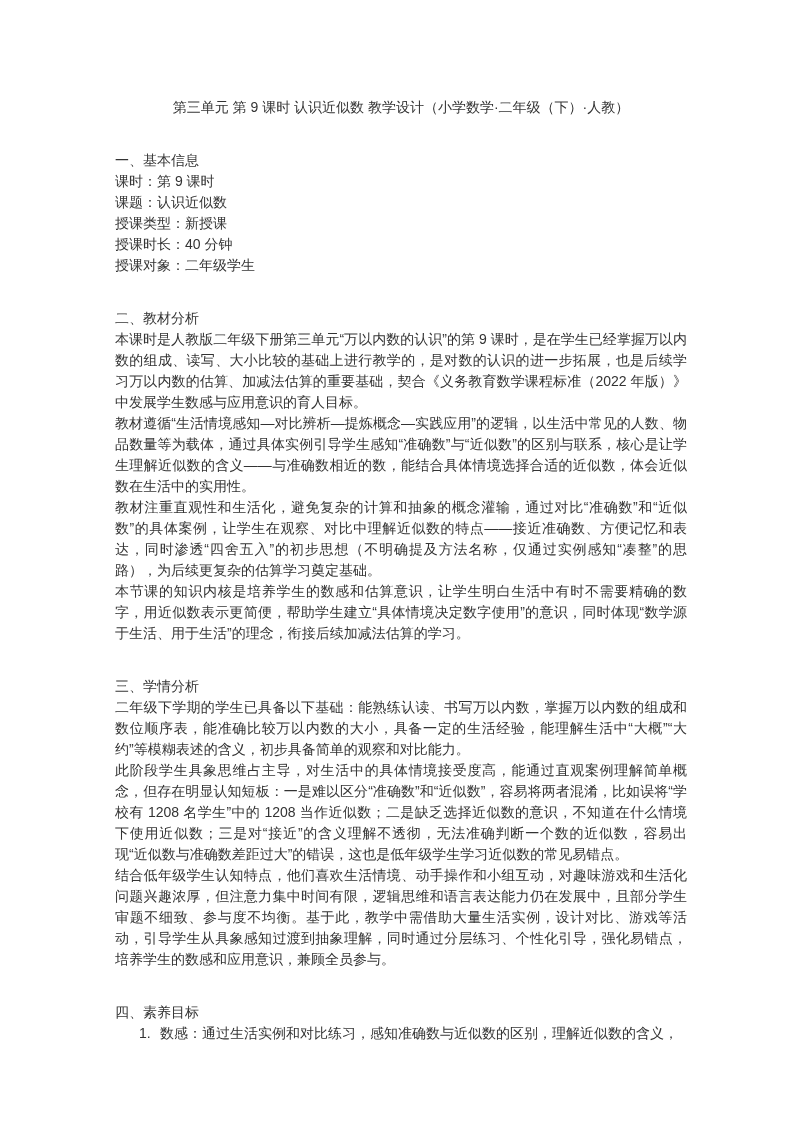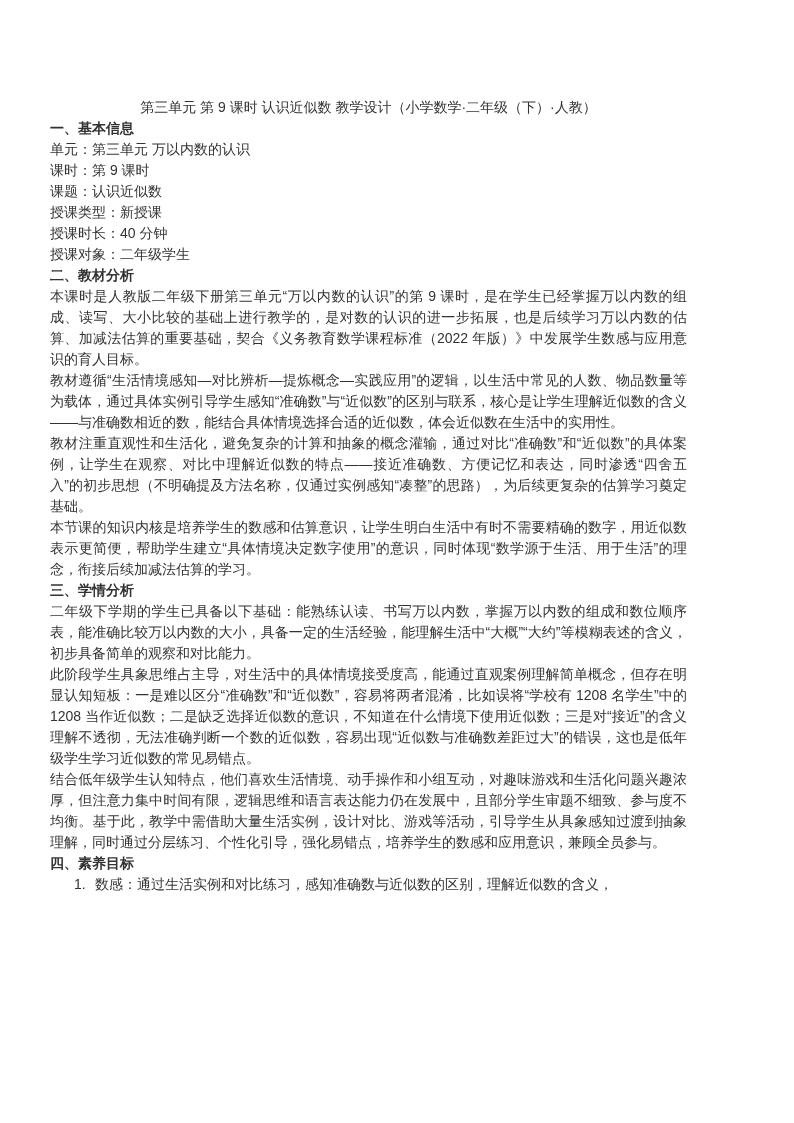--- a/index.html
+++ b/index.html
@@ -6,39 +6,40 @@
     margin: 0;
     padding: 0;
     background: #ffffff;
   }
   .page {
     position: relative;
     width: 794px;
     height: 1123px;
     box-sizing: border-box;
     background: #ffffff;
-    padding: 97px 107px 0 50px;
+    padding: 97px 107px 0 115px;
     font-family: "Liberation Sans", sans-serif;
     color: #333333;
     overflow: hidden;
   }
   .line, .para, .heading, .title {
     margin: 0;
     font-size: 14px;
     line-height: 21px;
     text-align: justify;
     text-justify: inter-character;
     word-break: break-all;
   }
   .title {
     text-align: center;
     font-weight: normal;
   }
   .heading {
-    font-weight: bold;
+    font-weight: normal;
+    margin-top: 32px;
   }
   .list-item {
     display: flex;
     padding-left: 24px;
     font-size: 14px;
     line-height: 21px;
   }
   .list-num {
     flex: none;
     width: 21px;
@@ -51,21 +52,20 @@
   }
 </style>
 </head>
 <body>
 
 <div class="page">
 
   <p class="title">第三单元 第 9 课时 认识近似数 教学设计（小学数学·二年级（下）·人教）</p>
 
   <p class="heading">一、基本信息</p>
-  <p class="line">单元：第三单元 万以内数的认识</p>
   <p class="line">课时：第 9 课时</p>
   <p class="line">课题：认识近似数</p>
   <p class="line">授课类型：新授课</p>
   <p class="line">授课时长：40 分钟</p>
   <p class="line">授课对象：二年级学生</p>
 
   <p class="heading">二、教材分析</p>
   <p class="para">本课时是人教版二年级下册第三单元“万以内数的认识”的第 9 课时，是在学生已经掌握万以内数的组成、读写、大小比较的基础上进行教学的，是对数的认识的进一步拓展，也是后续学习万以内数的估算、加减法估算的重要基础，契合《义务教育数学课程标准（2022 年版）》中发展学生数感与应用意识的育人目标。</p>
   <p class="para">教材遵循“生活情境感知—对比辨析—提炼概念—实践应用”的逻辑，以生活中常见的人数、物品数量等为载体，通过具体实例引导学生感知“准确数”与“近似数”的区别与联系，核心是让学生理解近似数的含义——与准确数相近的数，能结合具体情境选择合适的近似数，体会近似数在生活中的实用性。</p>
   <p class="para">教材注重直观性和生活化，避免复杂的计算和抽象的概念灌输，通过对比“准确数”和“近似数”的具体案例，让学生在观察、对比中理解近似数的特点——接近准确数、方便记忆和表达，同时渗透“四舍五入”的初步思想（不明确提及方法名称，仅通过实例感知“凑整”的思路），为后续更复杂的估算学习奠定基础。</p>

